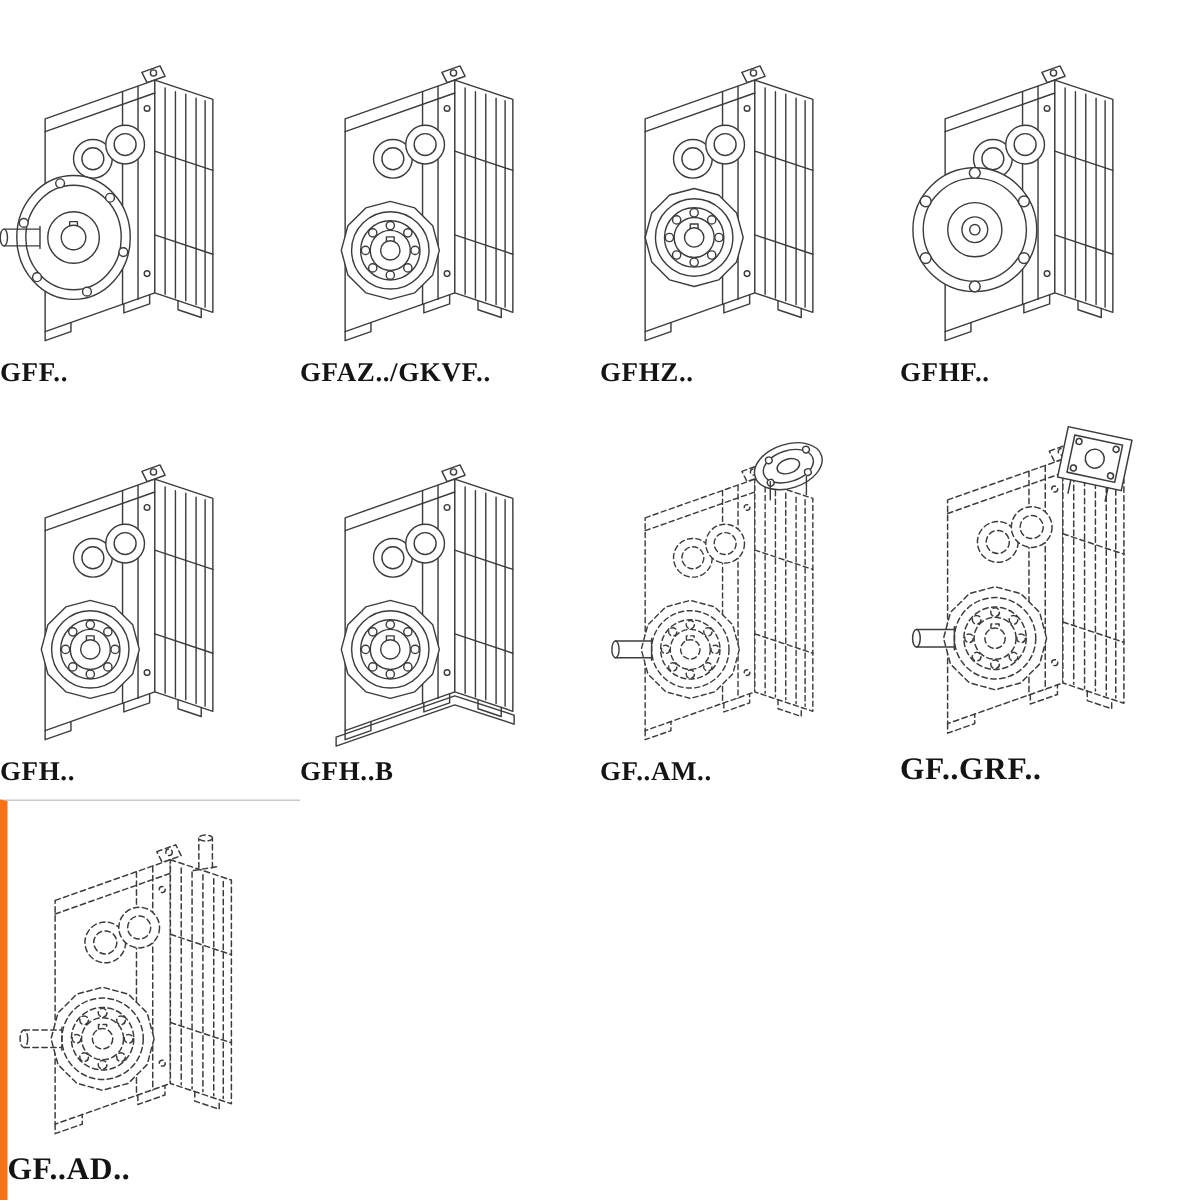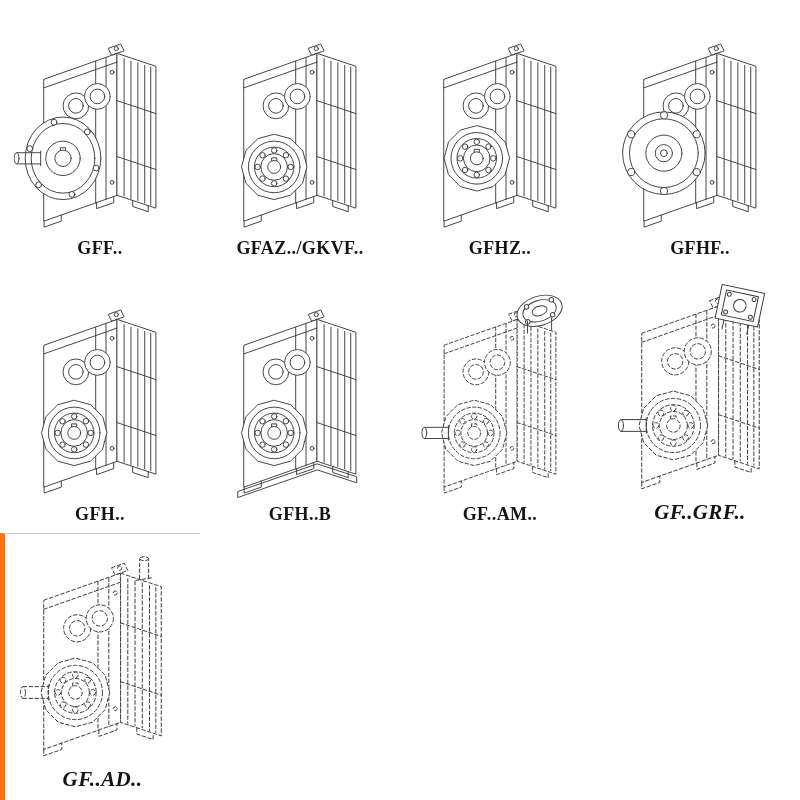--- a/index.html
+++ b/index.html
@@ -5,28 +5,28 @@
   html,body{margin:0;padding:0;background:#ffffff;}
   .page{
     width:800px;height:800px;background:#ffffff;
     display:grid;
     grid-template-columns:repeat(4,1fr);
     grid-template-rows:repeat(3,1fr);
     font-family:"Liberation Serif", serif;
     box-sizing:border-box;
   }
   .cell{
-    display:flex;flex-direction:column;align-items:center;justify-content:flex-end;
+    display:flex;flex-direction:column;align-items:flex-start;justify-content:flex-end;
     padding-bottom:8px;margin:0;box-sizing:border-box;
   }
   .label{
     font-weight:700;font-size:18px;color:#141414;letter-spacing:.4px;
     text-align:center;margin-top:4px;white-space:nowrap;
   }
-  .label-lg{font-size:21px;font-style:italic;}
+  .label-lg{font-size:21px;}
   .drawing{
     stroke:#3c3c3c;stroke-width:1.1;fill:none;
     stroke-linejoin:round;stroke-linecap:round;
     display:block;
   }
   .dashed{stroke-dasharray:4 2.6;}
   .cell-bordered{border-left:5px solid #f97316;border-top:1px solid #c9c9c9;}
   .defs-holder{position:absolute;width:0;height:0;overflow:hidden;}
 </style>
 </head>

